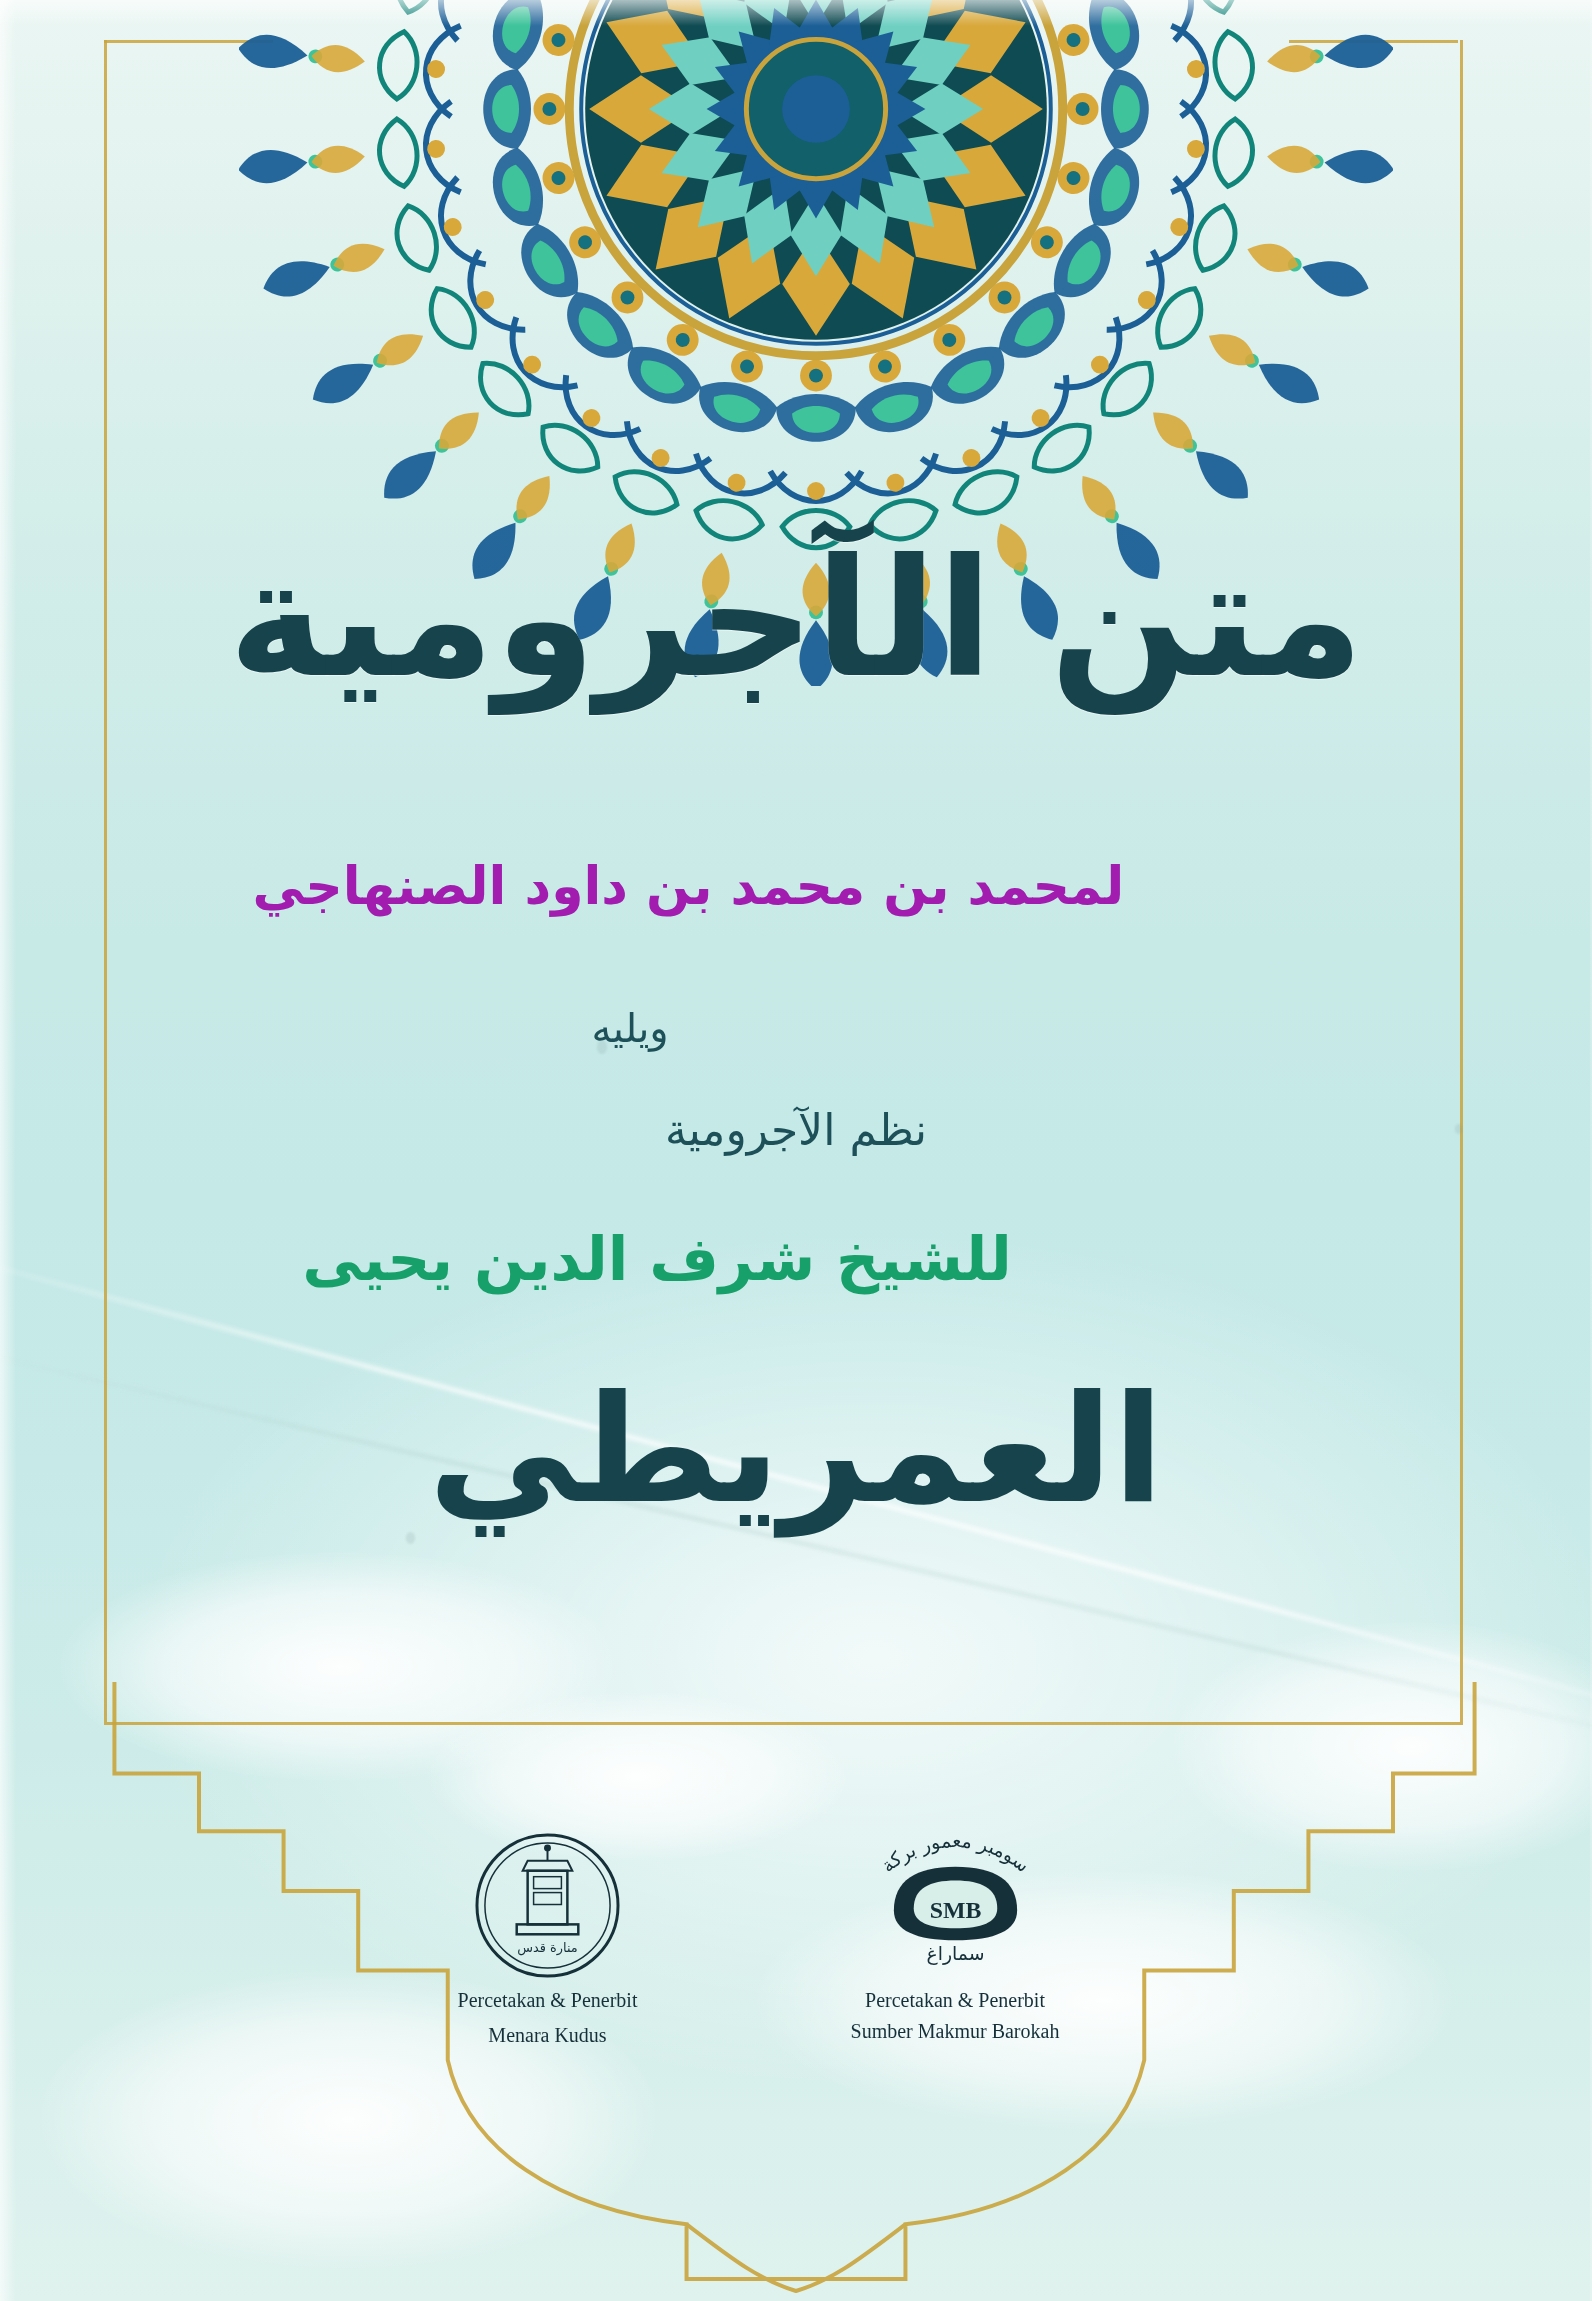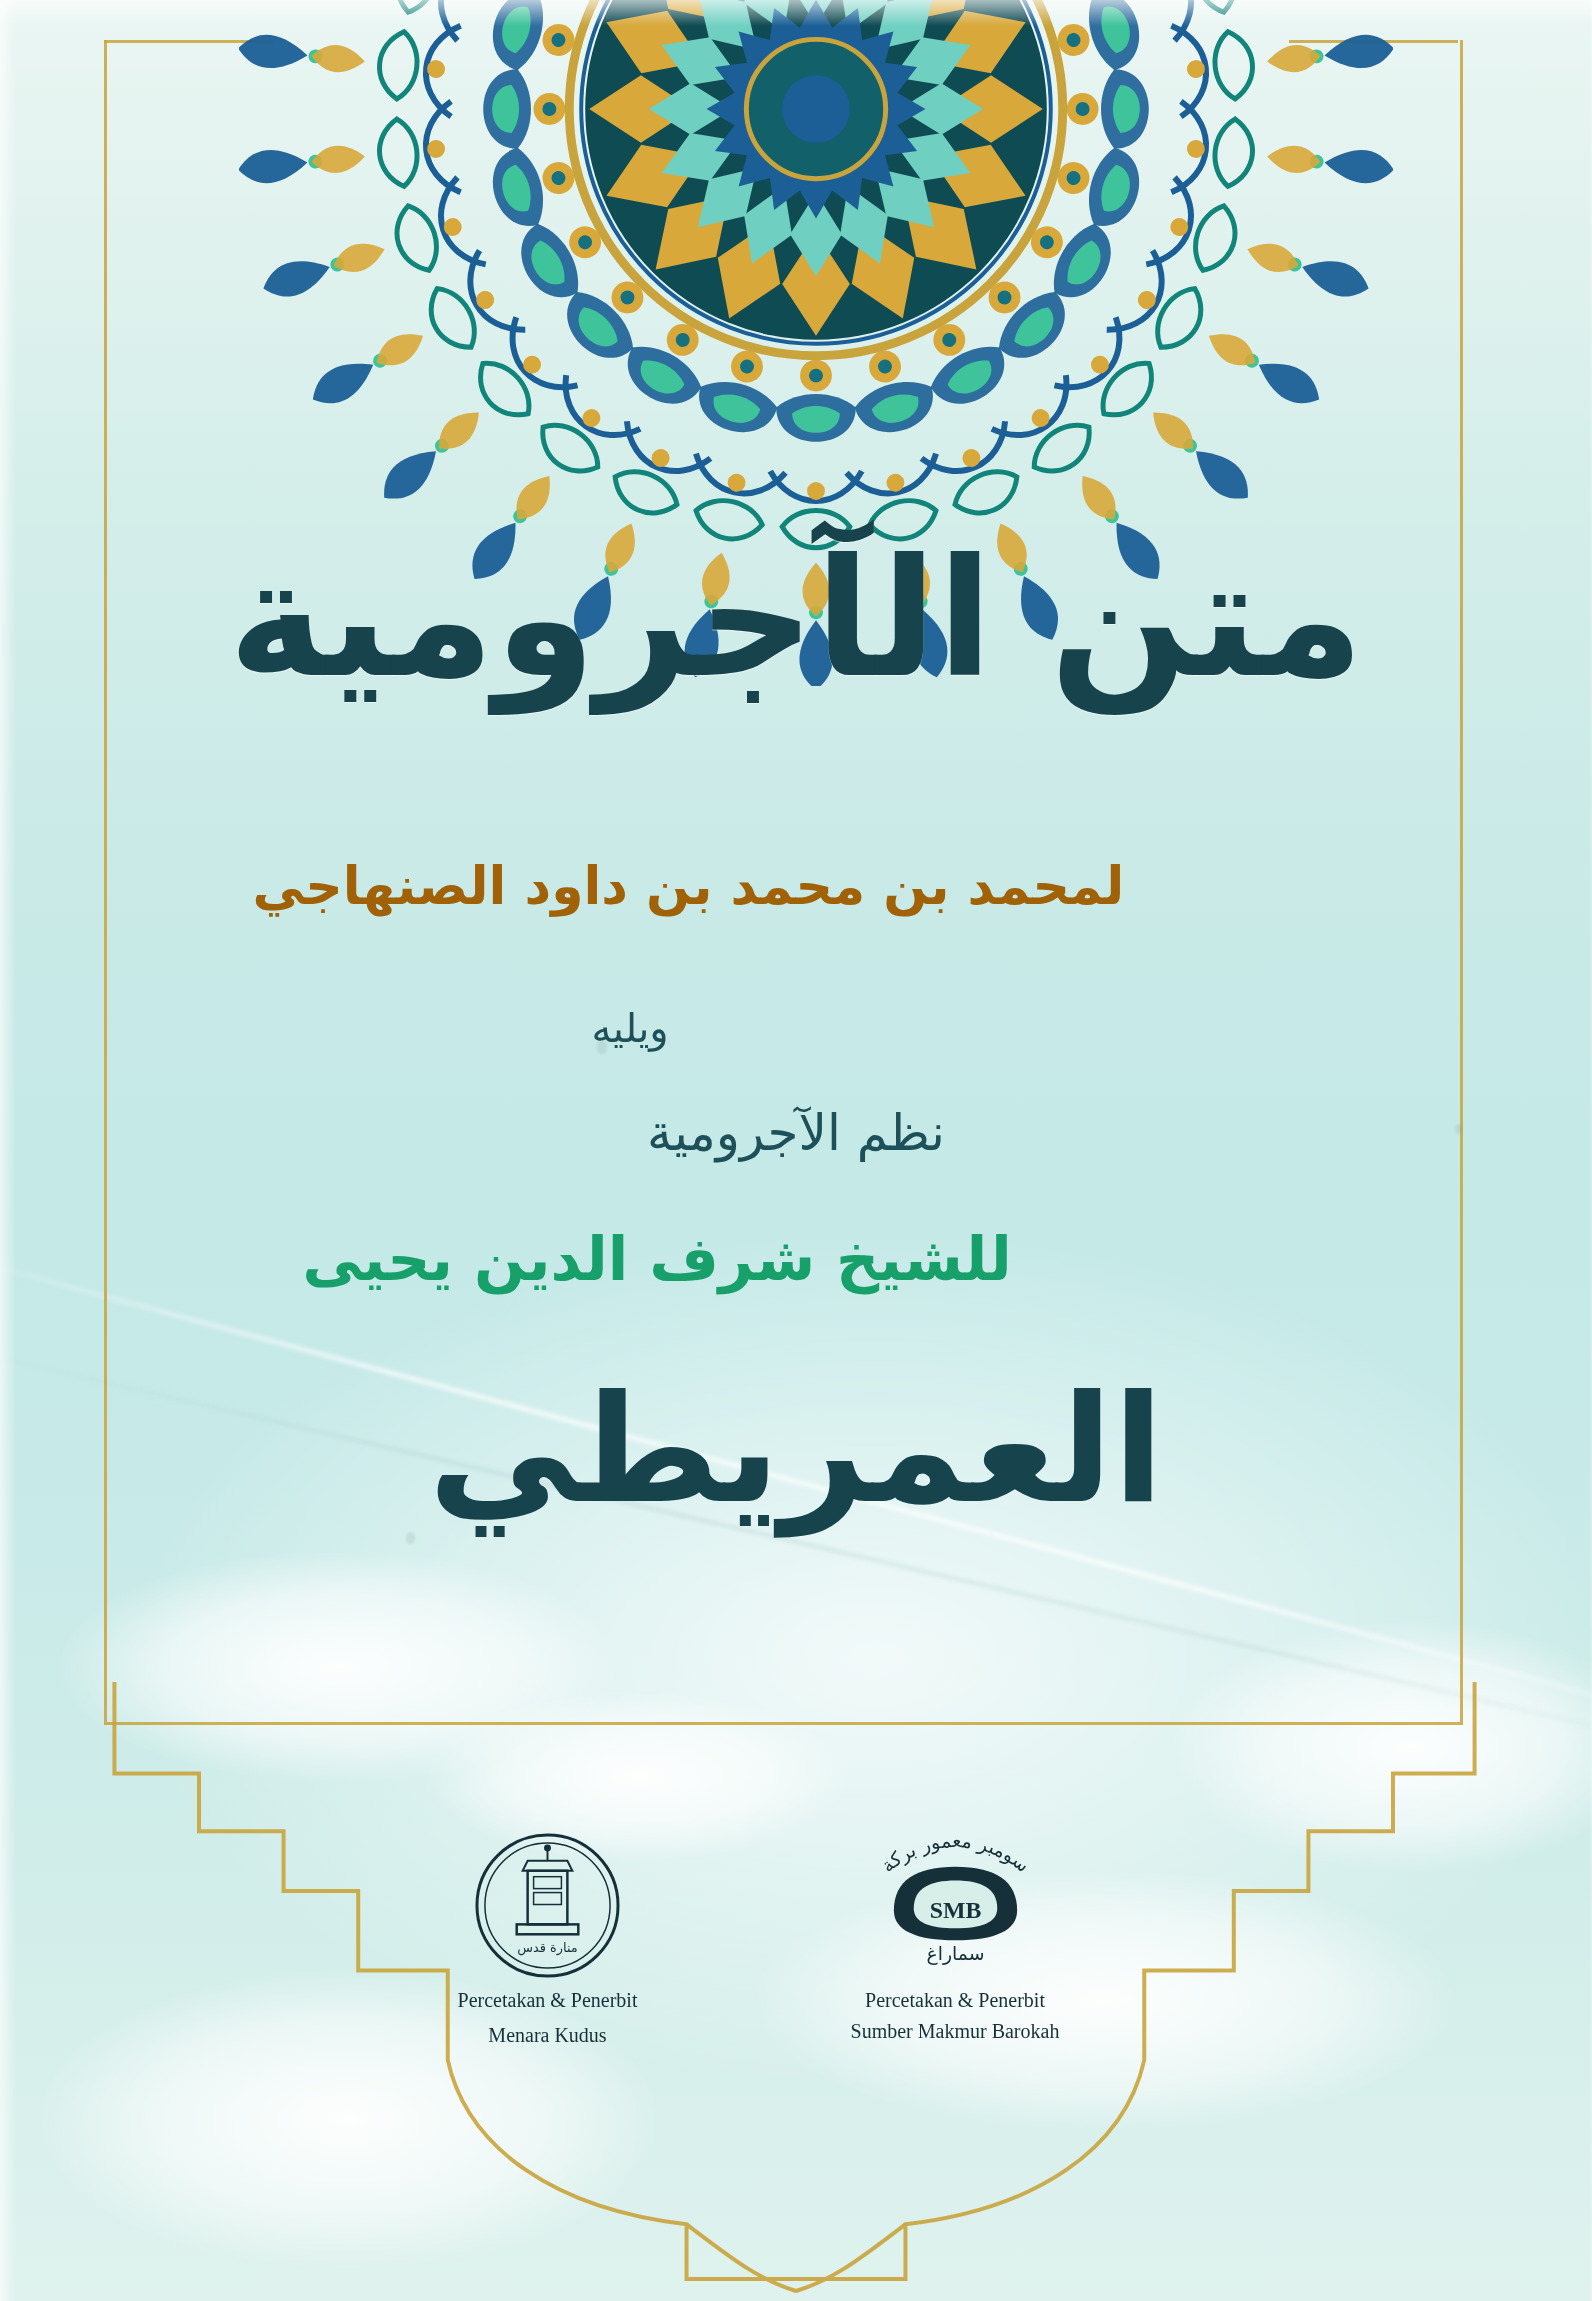--- a/index.html
+++ b/index.html
@@ -130,37 +130,37 @@
     direction: rtl;
     font-weight: 700;
     letter-spacing: -2px;
     text-shadow: 0 1px 0 rgba(255,255,255,0.5);
   }
   .author-line {
     position: absolute;
     left: 0; top: 856px; width: 1377px;
     font-family: "DejaVu Sans", sans-serif;
     font-size: 52px;
-    color: #a16207;
+    color: #a21caf;
     direction: rtl;
     font-weight: 700;
   }
   .wayalihi {
     position: absolute;
     left: 0; top: 1005px; width: 1260px;
     font-family: "DejaVu Sans", sans-serif;
     font-size: 40px;
     color: #1d5059;
     direction: rtl;
   }
   .second-work {
     position: absolute;
     left: 0; top: 1104px; width: 1592px;
     font-family: "DejaVu Sans", sans-serif;
-    font-size: 50px;
+    font-size: 44px;
     color: #1d5059;
     direction: rtl;
   }
   .second-author {
     position: absolute;
     left: 0; top: 1224px; width: 1314px;
     font-family: "DejaVu Sans", sans-serif;
     font-size: 60px;
     color: #18a06a;
     direction: rtl;

